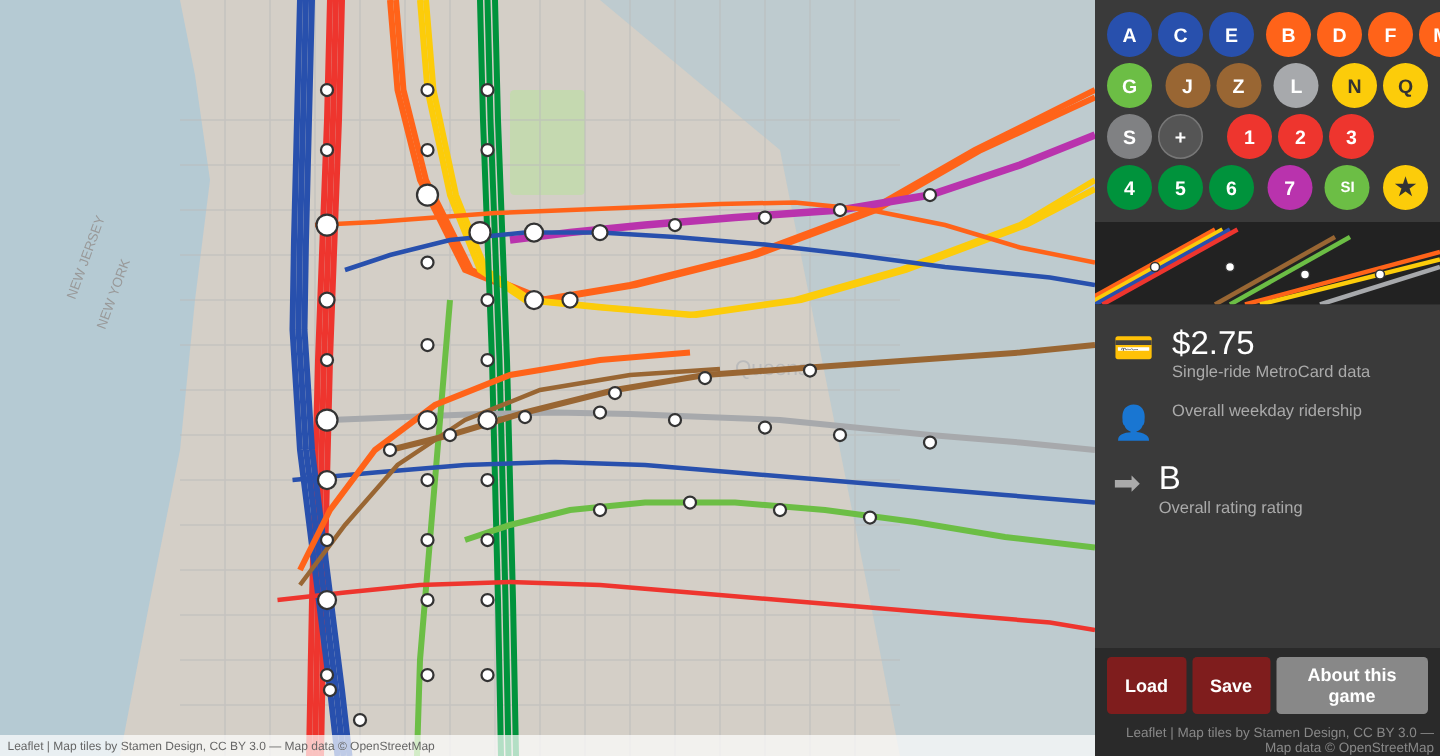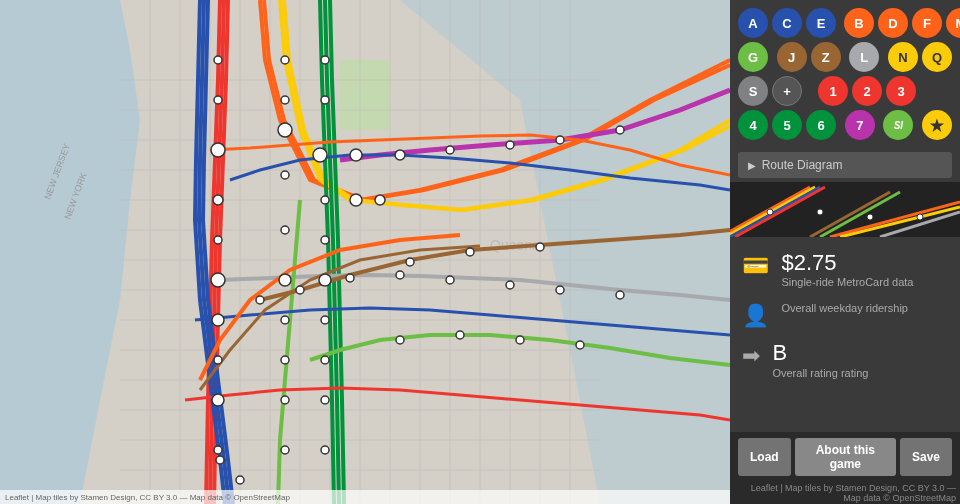--- a/index.html
+++ b/index.html
@@ -150,21 +150,21 @@
     .bottom-btn {
       padding: 5px 12px;
       border: none;
       border-radius: 3px;
       cursor: pointer;
       font-size: 12px;
       font-weight: bold;
     }
 
     .bottom-btn.gray {
-      background: #737373;
+      background: #7f1d1d;
       color: white;
     }
 
     .bottom-btn.about {
       background: #888;
       color: white;
     }
 
     
     #attribution {
@@ -368,29 +368,26 @@
       <div class="line-btn" style="background:#ee352e;">3</div>
     </div>
 
     <div class="line-row">
       <div class="line-btn" style="background:#00933c;">4</div>
       <div class="line-btn" style="background:#00933c;">5</div>
       <div class="line-btn" style="background:#00933c;">6</div>
       <div style="width:8px;"></div>
       <div class="line-btn" style="background:#b933ad;">7</div>
       <div style="width:6px;"></div>
-      <div class="line-btn" style="background:#6cbe45; font-size:10px;font-style:italic;">SI</div>
+      <div class="line-btn" style="background:#6cbe45; font-size:10px;">SI</div>
       <div style="width:6px;"></div>
       <div class="line-btn" style="background:#fccc0a; color:#333; font-size:16px;">★</div>
     </div>
   </div>
 
-  <button id="route-diagram-btn">
-    <span>Route Diagram</span>
-  </button>
 
   <div id="route-preview">
     <svg width="230" height="55" viewBox="0 0 230 55" xmlns="http://www.w3.org/2000/svg">
       <rect width="230" height="55" fill="#222"></rect>
 
       <line x1="-10" y1="55" x2="80" y2="5" stroke="#ff6319" stroke-width="3"></line>
       <line x1="-5" y1="55" x2="85" y2="5" stroke="#fccc0a" stroke-width="3"></line>
       <line x1="0" y1="55" x2="90" y2="5" stroke="#2850ad" stroke-width="3"></line>
       <line x1="5" y1="55" x2="95" y2="5" stroke="#ee352e" stroke-width="3"></line>
       <line x1="80" y1="55" x2="160" y2="10" stroke="#996633" stroke-width="3"></line>
@@ -427,20 +424,20 @@
       <div class="stat-icon">➡</div>
       <div class="stat-content">
         <div class="stat-value">B</div>
         <div class="stat-label">Overall rating rating</div>
       </div>
     </div>
   </div>
 
   <div id="bottom-buttons">
     <button class="bottom-btn gray">Load</button>
+    <button class="bottom-btn gray">Save</button>
     <button class="bottom-btn about">About this game</button>
-    <button class="bottom-btn gray">Save</button>
   </div>
 
   <div id="attribution">
     <span>Leaflet | Map tiles by Stamen Design, CC BY 3.0 — Map data © OpenStreetMap</span>
   </div>
 </div>
 
 </body></html>

